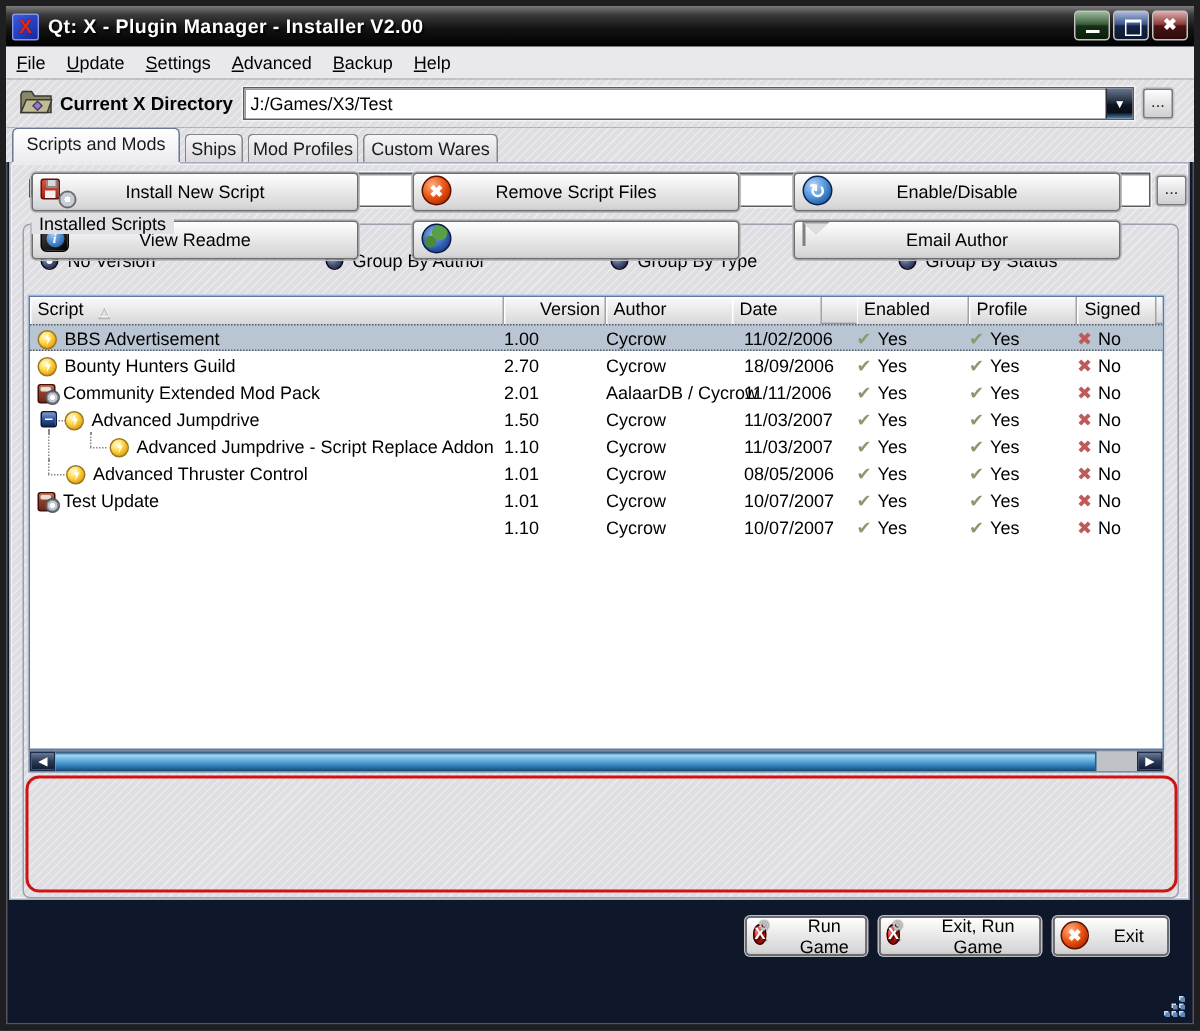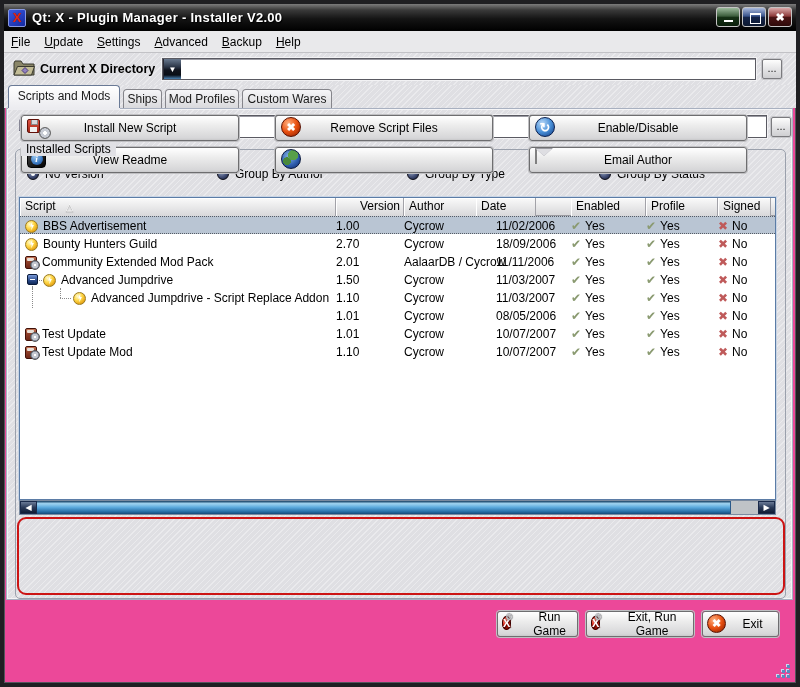--- a/index.html
+++ b/index.html
@@ -1,19 +1,19 @@
 <!DOCTYPE html>
 <html><head>
 <meta charset="utf-8">
 <style>
   * { margin:0; padding:0; box-sizing:border-box; }
   html,body { width:800px; height:687px; }
   body { font-family:"Liberation Sans", sans-serif; font-size:12px; color:#000; background:#000; }
 
-  #window { position:absolute; inset:0; border:4px solid #1f1f22; box-shadow: inset 0 0 0 1px #55555c; background:#ec4899; overflow:hidden;text-decoration:underline; }
+  #window { position:absolute; inset:0; border:4px solid #1f1f22; box-shadow: inset 0 0 0 1px #55555c; background:#0f172a; overflow:hidden;text-decoration:underline; }
   .content { position:absolute; inset:0; }
   .textured { background-color:#dfdfe3;
     background-image: repeating-linear-gradient(135deg, rgba(255,255,255,.35) 0 1px, rgba(0,0,0,0) 1px 4px); }
 
   
   .titlebar { position:absolute; left:0; top:0; right:0; height:27px;
     background: linear-gradient(180deg,#7c7c7c 0%, #3a3a3a 22%, #141414 55%, #000 100%);
     display:flex; align-items:center; }
   .appicon { width:18px; height:18px; margin:0 6px 0 4px; border-radius:2px; position:relative;
     background: linear-gradient(145deg,#3a5ae0,#1428a0); border:1px solid #8898e0; }
@@ -214,20 +214,21 @@
   <div class="dirrow textured">
     <span class="fold">
       <svg width="22" height="18" viewBox="0 0 22 18">
         <path d="M1 4 L1 16 L21 16 L21 5 L10 5 L8 2 L2 2 Z" fill="#8a8668" stroke="#3a3a30"></path>
         <path d="M1 16 L4.5 7.5 L21.5 7.5 L18.5 16 Z" fill="#c2bc96" stroke="#3a3a30"></path>
         <path d="M12 8.5 L15 11.5 L12 14.5 L9 11.5 Z" fill="#9080c0" stroke="#4a3a7a"></path>
       </svg>
     </span>
     <span class="dirlabel">Current X Directory</span>
     <div class="combo">
+      <input value="J:/Games/X3/Test" style="">
       <div class="combo-btn">
             <span>▼</span>
           </div>
     </div>
     <div class="browse b1">...</div>
   </div>
 
   <div class="tabbar textured">
     <div class="tab t0 active">Scripts and Mods</div>
     <div class="tab t1 inactive">Ships</div>
@@ -268,21 +269,21 @@
     <div class="radio-opt" style="left:592px">
       <span class="rb"></span>
       <span class="rlabel">Group By Status</span>
     </div>
 
     <div class="table">
       <div class="thead">
         <div class="th" style="left:0; width:316px;"><span>Script</span><span class="sort">△</span></div>
         <div class="th" style="left:316px; width:68px;padding-left:24px;">Version</div>
         <div class="th" style="left:384px; width:92px;">Author</div>
-        <div class="th" style="left:456px; width:60px;">Date</div>
+        <div class="th" style="left:468px; width:60px;">Date</div>
         <div class="th" style="left:551px; width:75px;">Enabled</div>
         <div class="th" style="left:626px; width:72px;">Profile</div>
         <div class="th" style="left:698px; width:53px;">Signed</div>
       </div>
 
       <div class="trow sel">
         <div class="cell name">
               <span class="orb"></span>
               <span class="txt">BBS Advertisement</span>
             </div>
@@ -346,20 +347,26 @@
         </div>
         <div class="cell ver">1.10</div>
         <div class="cell aut">Cycrow</div>
         <div class="cell dat">11/03/2007</div>
         <div class="cell ena"><span class="ck">✔</span><span>Yes</span></div>
         <div class="cell pro"><span class="ck">✔</span><span>Yes</span></div>
         <div class="cell sig"><span class="cx">✖</span><span>No</span></div>
       </div>
 
       <div class="trow">
+        <div class="cell name t-child1">
+          <span class="dot-v" style="left:12px; top:0; height:10px;"></span>
+          <span class="dot-h" style="left:12px; top:10px; width:11px;"></span>
+          <span class="orb"></span>
+          <span class="txt">Advanced Thruster Control</span>
+        </div>
         <div class="cell ver">1.01</div>
         <div class="cell aut">Cycrow</div>
         <div class="cell dat">08/05/2006</div>
         <div class="cell ena"><span class="ck">✔</span><span>Yes</span></div>
         <div class="cell pro"><span class="ck">✔</span><span>Yes</span></div>
         <div class="cell sig"><span class="cx">✖</span><span>No</span></div>
       </div>
 
       <div class="trow">
         <div class="cell name">
@@ -368,24 +375,20 @@
             </div>
         <div class="cell ver">1.01</div>
         <div class="cell aut">Cycrow</div>
         <div class="cell dat">10/07/2007</div>
         <div class="cell ena"><span class="ck">✔</span><span>Yes</span></div>
         <div class="cell pro"><span class="ck">✔</span><span>Yes</span></div>
         <div class="cell sig"><span class="cx">✖</span><span>No</span></div>
       </div>
 
       <div class="trow">
-        <div class="cell name">
-              <span class="pkg"></span>
-              <span class="txt">Test Update Mod</span>
-            </div>
         <div class="cell ver">1.10</div>
         <div class="cell aut">Cycrow</div>
         <div class="cell dat">10/07/2007</div>
         <div class="cell ena"><span class="ck">✔</span><span>Yes</span></div>
         <div class="cell pro"><span class="ck">✔</span><span>Yes</span></div>
         <div class="cell sig"><span class="cx">✖</span><span>No</span></div>
       </div>
     </div>
 
     <div class="hscroll">

